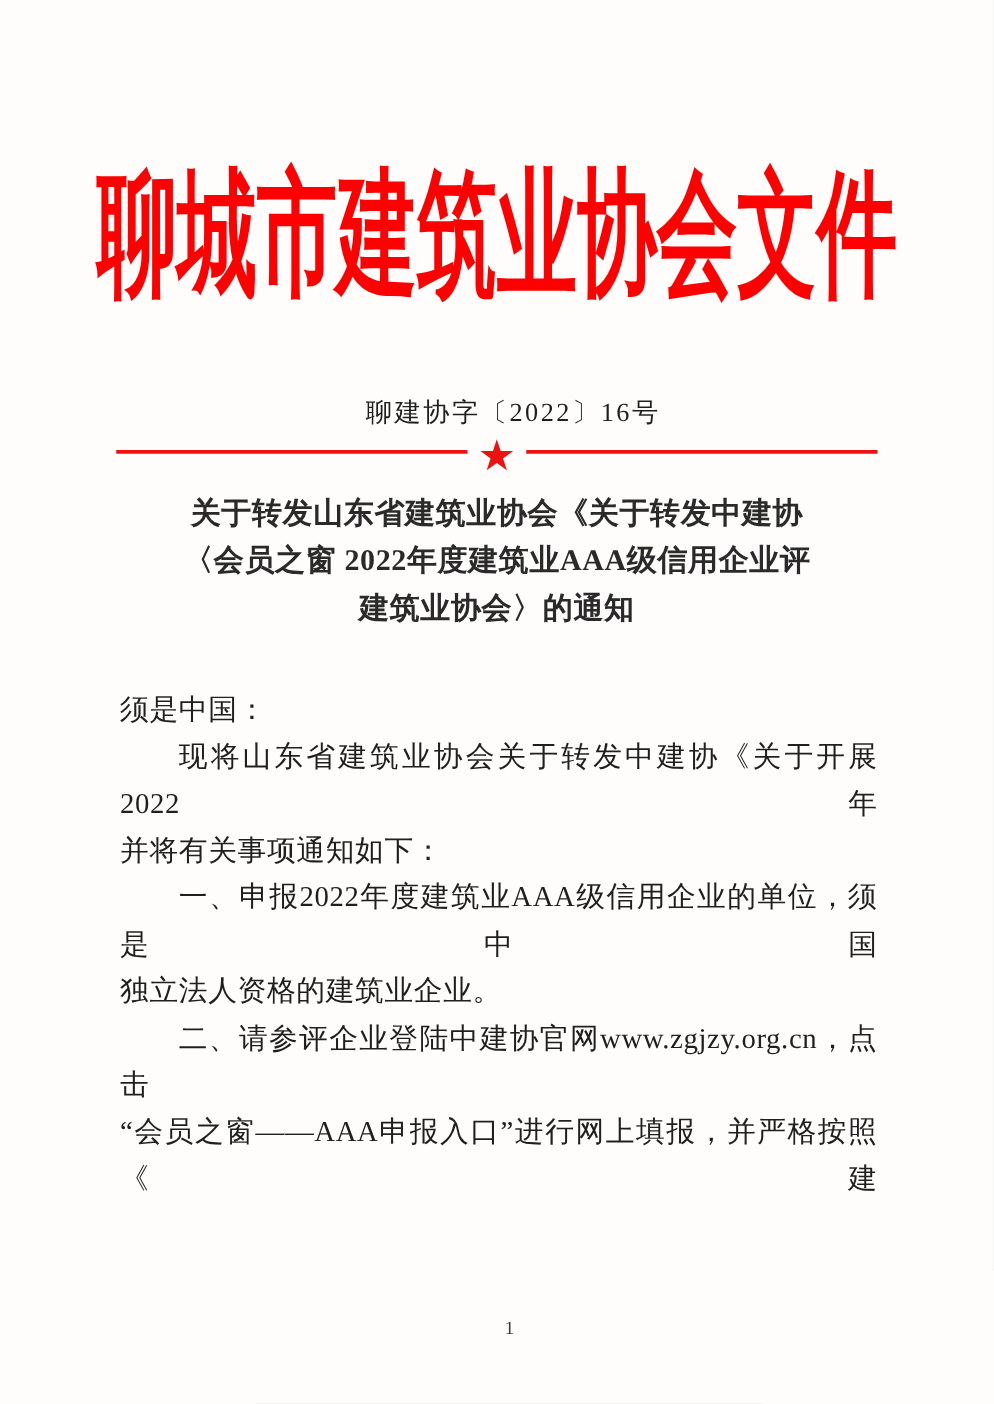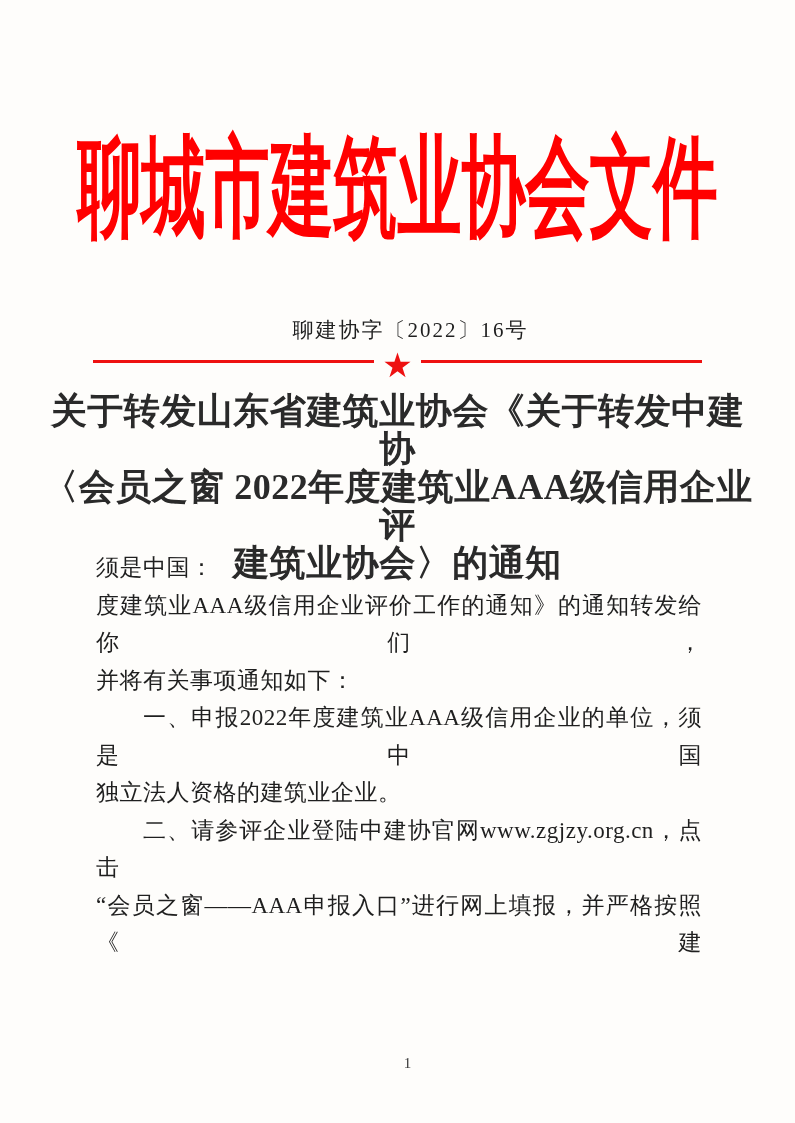--- a/index.html
+++ b/index.html
@@ -55,21 +55,21 @@
     color:var(--divider-red);
     font-size:34px;line-height:34px;
     margin:0 8px;
     font-family:"DejaVu Sans",sans-serif;
   }
   
   .title{
     position:absolute;top:392px;left:40px;width:715px;
     margin:0;
     text-align:center;
-    font-size:36px;font-weight:bold;
+    font-size:24px;font-weight:bold;
     line-height:38px;
     color:var(--title-ink);
     letter-spacing:0.5px;
   }
   
   .body-block{
     position:absolute;top:549px;left:96px;width:606px;
     color:var(--ink);
   }
   .body-line{
@@ -111,21 +111,21 @@
   </div>
 
   <h1 class="title">
     <div>关于转发山东省建筑业协会《关于转发中建协</div>
     <div>〈会员之窗 2022年度建筑业AAA级信用企业评</div>
     <div>建筑业协会〉的通知</div>
   </h1>
 
   <div class="body-block">
       <div class="body-line">须是中国：</div>
-      <div class="body-line fill">度建筑业AAA级信用企业评价工作的通知》的通知转发给你们，</div>
+      <div class="body-line indent fill">现将山东省建筑业协会关于转发中建协《关于开展 2022年</div>
       <div class="body-line">并将有关事项通知如下：</div>
       <div class="body-line indent fill">一、申报2022年度建筑业AAA级信用企业的单位，须是中国</div>
       <div class="body-line">独立法人资格的建筑业企业。</div>
       <div class="body-line indent fill">二、请参评企业登陆中建协官网www.zgjzy.org.cn，点击</div>
       <div class="body-line fill">“会员之窗——AAA申报入口”进行网上填报，并严格按照《建</div>
     </div>
 
   <div class="page-number">1</div>
 
 </div>

